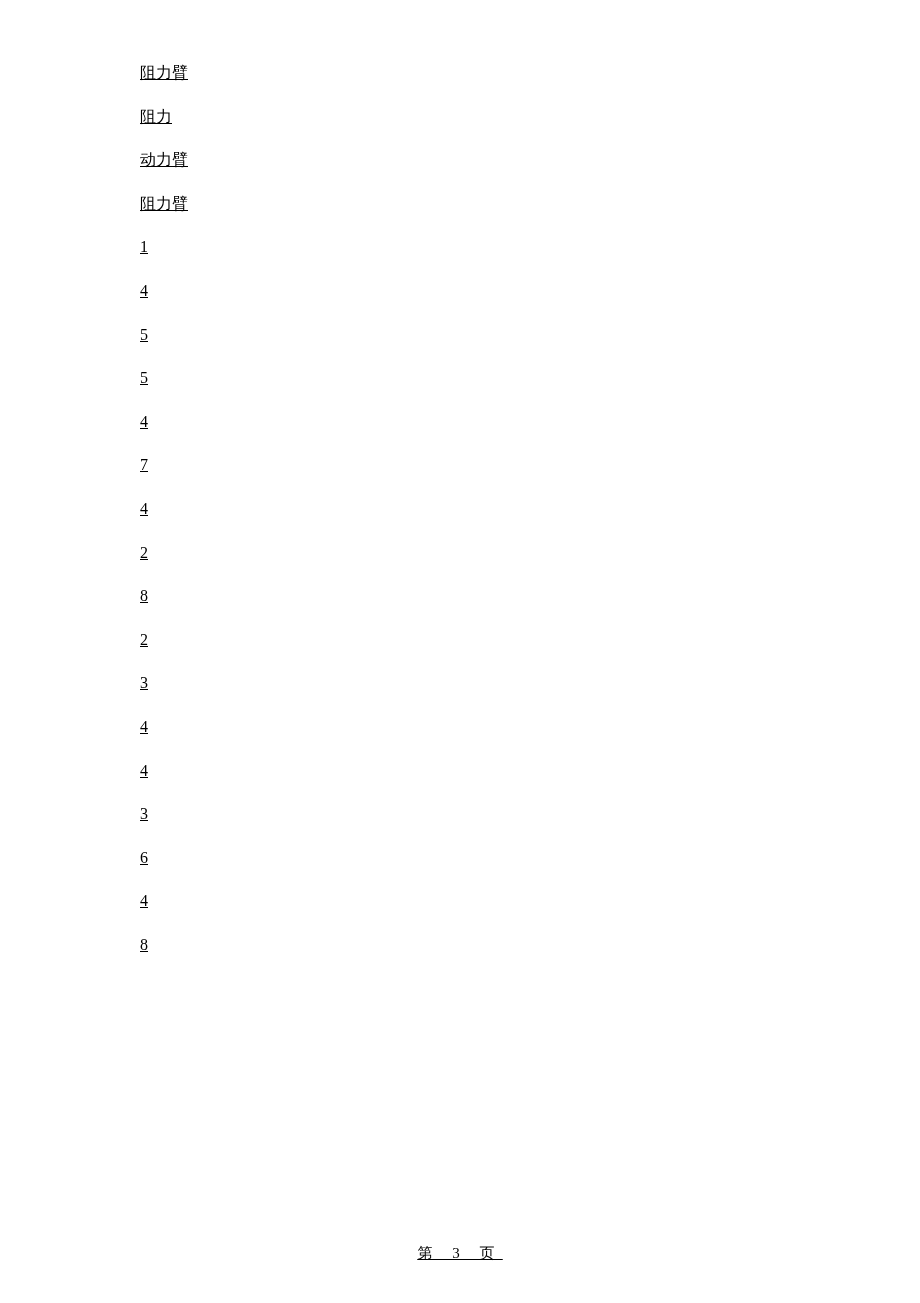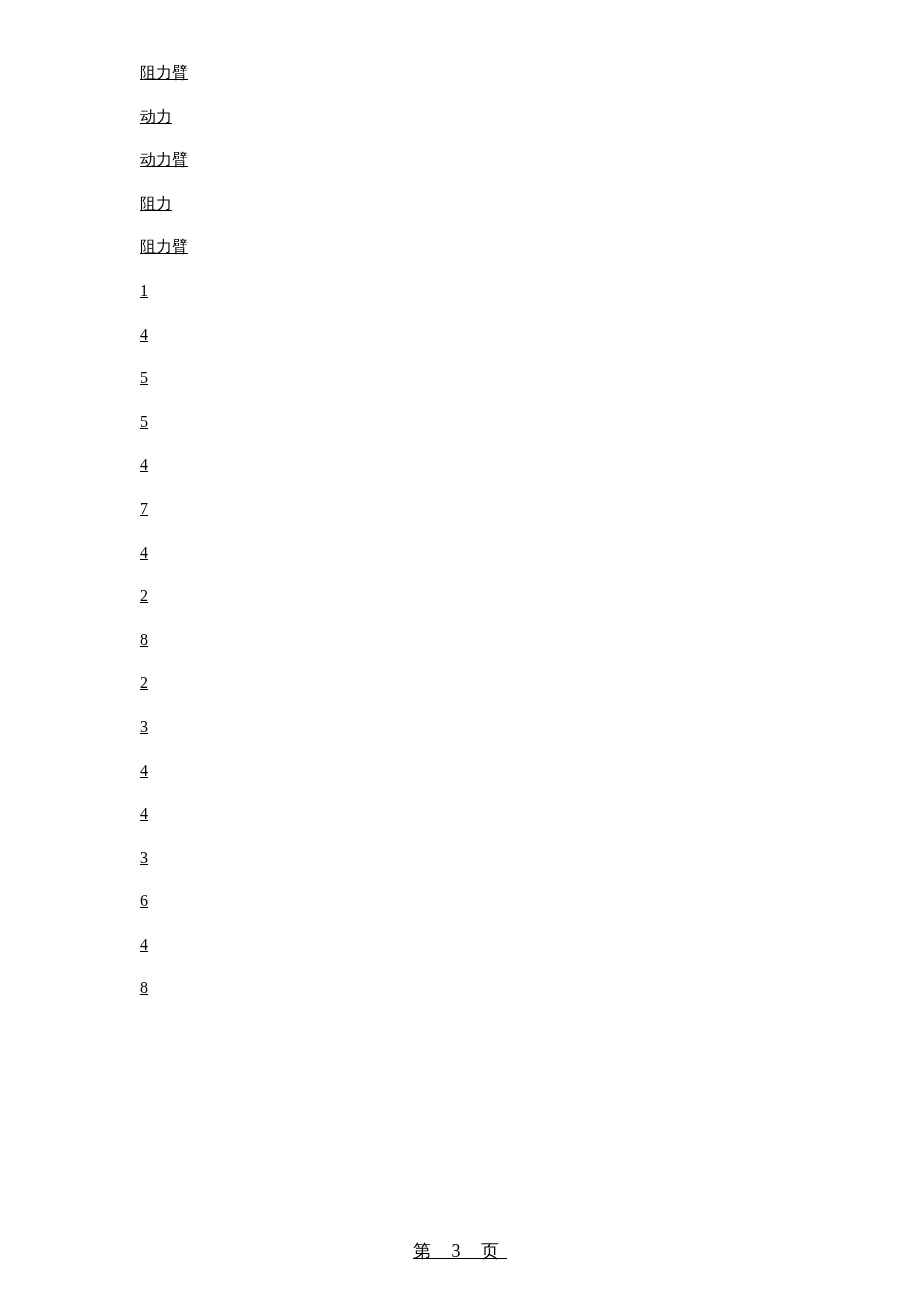--- a/index.html
+++ b/index.html
@@ -27,34 +27,33 @@
       margin-bottom: 18px;
       line-height: 1.6;
     }
 
     .page-footer {
       position: absolute;
       bottom: 40px;
       left: 0;
       right: 0;
       text-align: center;
-      font-size: 18px;
+      font-size: 15px;
       color: #000000;
       letter-spacing: 8px;
     }
   </style>
 </head>
 <body>
 
 <div class="page-content">
 
 <div class="text-line">阻力臂</div>
-    <div class="text-line">动力</div>
+    <div class="text-line">阻力</div>
     <div class="text-line">动力臂</div>
-    <div class="text-line">阻力</div>
     <div class="text-line">阻力臂</div>
     <div class="text-line">1</div>
     <div class="text-line">4</div>
     <div class="text-line">5</div>
     <div class="text-line">5</div>
     <div class="text-line">4</div>
     <div class="text-line">7</div>
     <div class="text-line">4</div>
     <div class="text-line">2</div>
     <div class="text-line">8</div>

